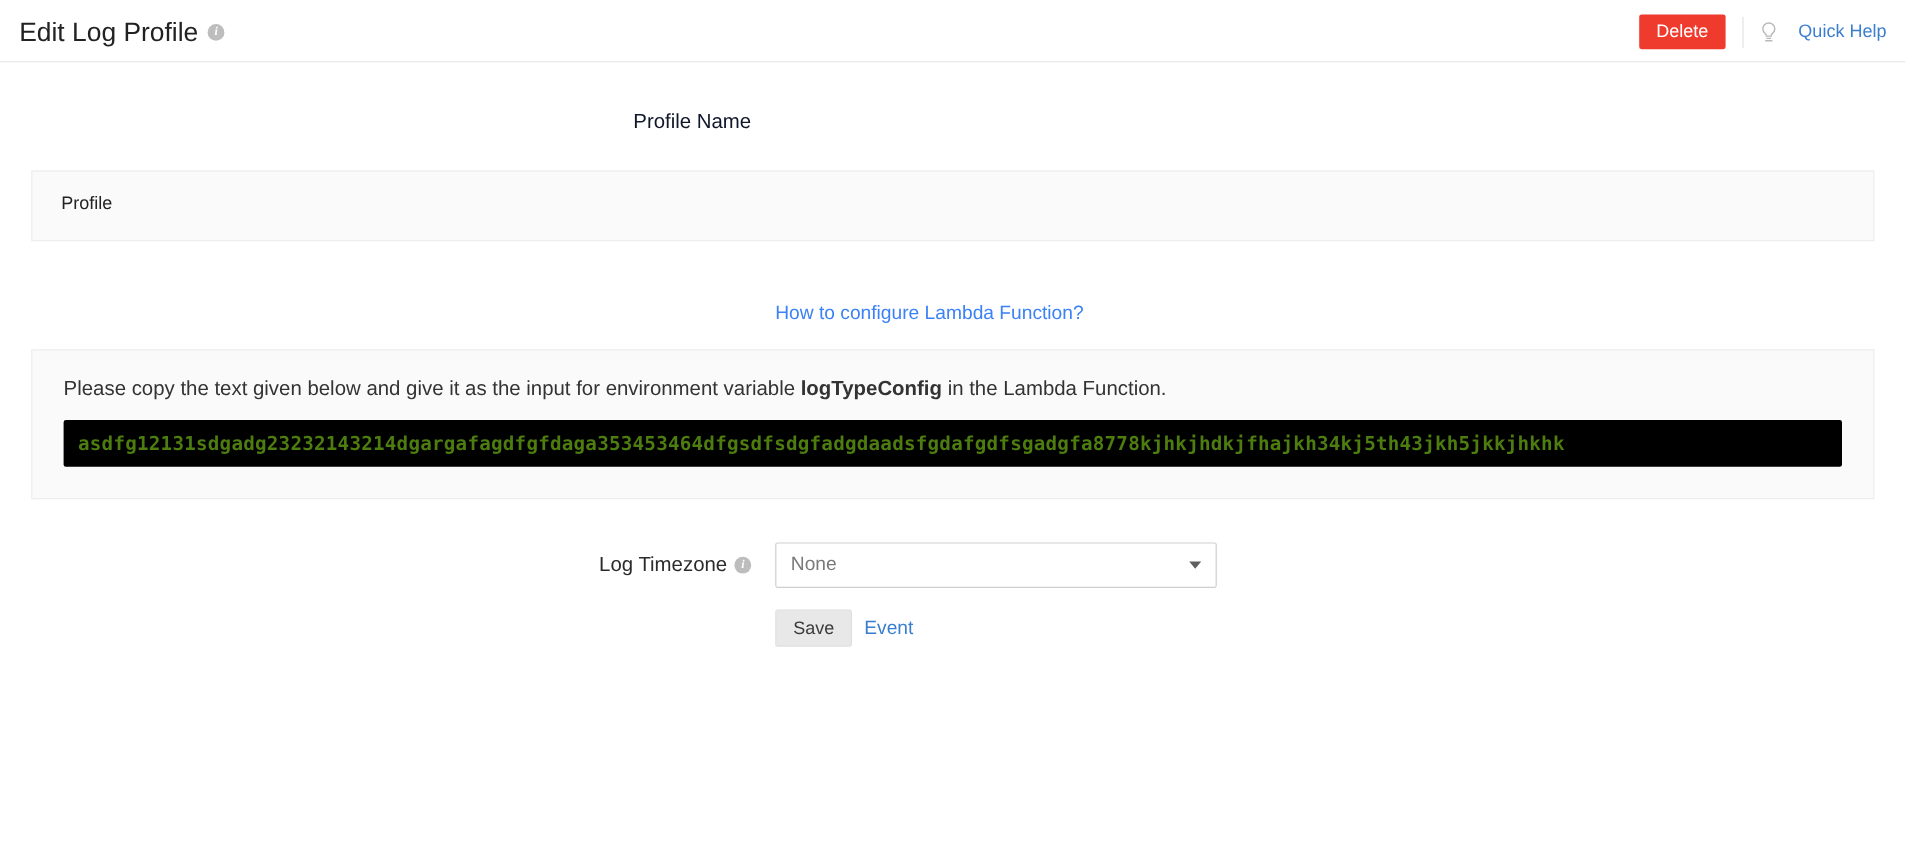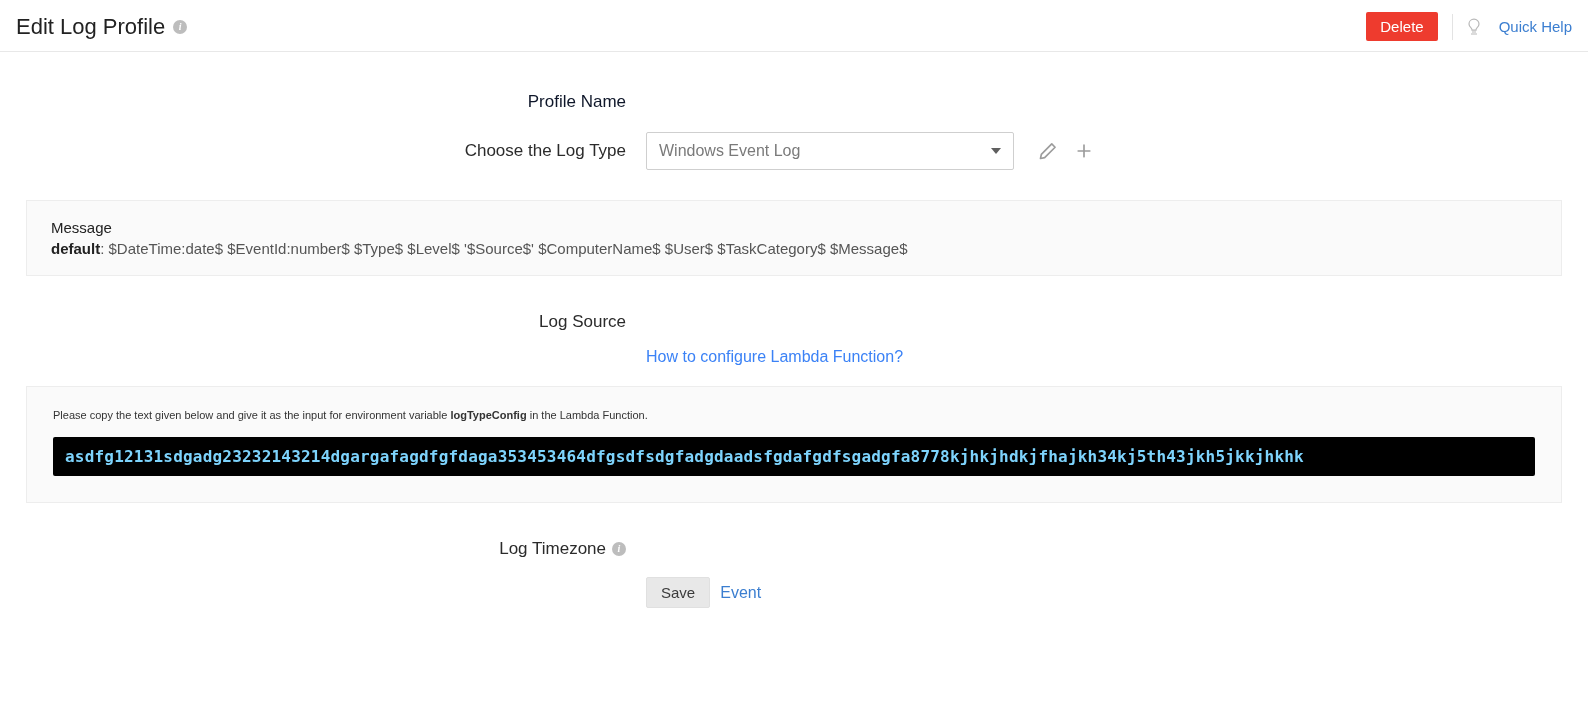--- a/index.html
+++ b/index.html
@@ -66,24 +66,24 @@
   .pattern-line .p-name { font-weight:700; color:#222; }
 
   .help-link-row { padding-left:620px; margin-top:6px; margin-bottom:20px; }
   .help-link { color:#3b82f6; font-size:16px; cursor:pointer; }
 
   .config-panel {
     border:1px solid #ededed; background:#fafafa;
     padding:22px 26px 26px 26px;
     margin-bottom:26px;
   }
-  .config-text { font-size:11px; color:#333; margin-bottom:16px; }
+  .config-text { font-size:17px; color:#333; margin-bottom:16px; }
   .config-text b { font-weight:700; }
   .code-block {
-    background:#000; color:#7dd3fc; font-family: "Lucida Console", Consolas, monospace;
+    background:#000; color:#4d7c0f; font-family: "Lucida Console", Consolas, monospace;
     font-weight:700; font-size:16px; letter-spacing:0.2px;
     padding:10px 12px; border-radius:2px; white-space:nowrap; overflow:hidden;
   }
 
   .action-row {
     display:flex; align-items:center; gap:10px;
     padding-left:620px; padding-top:8px;
   }
   .btn-save {
     background:#e8e8e8; border:1px solid #e0e0e0; border-radius:2px;
@@ -114,68 +114,49 @@
       </div>
     </div>
   </div>
 
   <div class="content">
 
     <div class="form-row">
       <div class="form-label mandatory">Profile Name</div>
     </div>
 
-    <div class="form-row">
-      <div class="form-label">Choose the Log Type</div>
-      <div class="form-field">
-        <div class="select-box">
-          <span>Windows Event Log</span>
-          <span class="caret"></span>
-        </div>
-      </div>
-      <div class="field-actions">
-        <span class="act-icon">
-          <svg viewBox="0 0 24 24" fill="none" stroke="currentColor" stroke-width="2" stroke-linecap="round" stroke-linejoin="round">
-            <path d="M16.5 3.5l4 4L8 20l-5 1 1-5L16.5 3.5z"></path>
-          </svg>
-        </span>
-        <span class="act-icon">
-          <svg viewBox="0 0 24 24" fill="none" stroke="currentColor" stroke-width="2" stroke-linecap="round">
-            <path d="M12 5v14M5 12h14"></path>
-          </svg>
-        </span>
-      </div>
-    </div>
 
     <div class="panel">
-      <div class="pattern-title">Message</div>
-      <div class="pattern-line">
-        <span class="p-name">default</span><span>: </span><span>$DateTime:date$ $EventId:number$ $Type$ $Level$ '$Source$' $ComputerName$ $User$ $TaskCategory$ $Message$</span>
-      </div>
+      <div class="pattern-title">Profile</div>
     </div>
 
     <div class="form-row">
-      <div class="form-label">Log Source</div>
     </div>
     <div class="help-link-row">
       <span class="help-link">How to configure Lambda Function?</span>
     </div>
 
     <div class="config-panel">
       <div class="config-text">
         <span>Please copy the text given below and give it as the input for environment variable </span><b>logTypeConfig</b><span> in the Lambda Function.</span>
       </div>
       <div class="code-block">asdfg12131sdgadg23232143214dgargafagdfgfdaga353453464dfgsdfsdgfadgdaadsfgdafgdfsgadgfa8778kjhkjhdkjfhajkh34kj5th43jkh5jkkjhkhk</div>
     </div>
 
     <div class="form-row">
       <div class="form-label">
         <span>Log Timezone</span>
         <span class="info-icon">i</span>
       </div>
+      <div class="form-field">
+        <div class="select-box">
+          <span>None</span>
+          <span class="caret"></span>
+        </div>
+      </div>
     </div>
 
     <div class="action-row">
       <button class="btn-save">Save</button>
       <span class="cancel-link">Event</span>
     </div>
 
   </div>
 </div>
 

